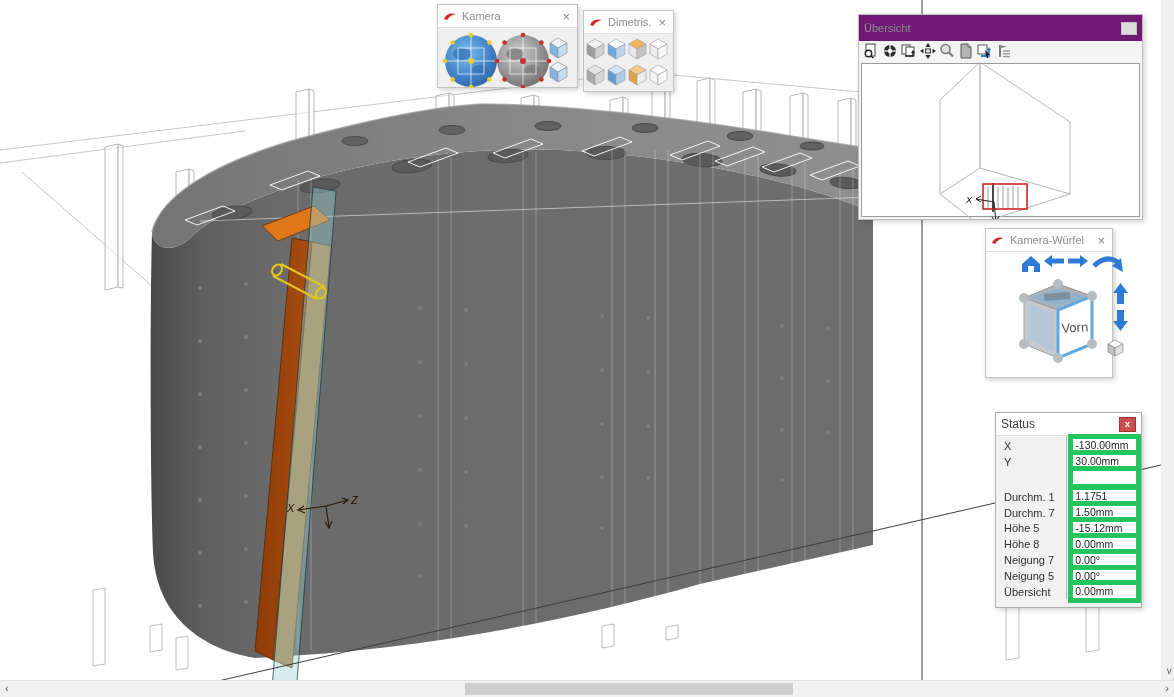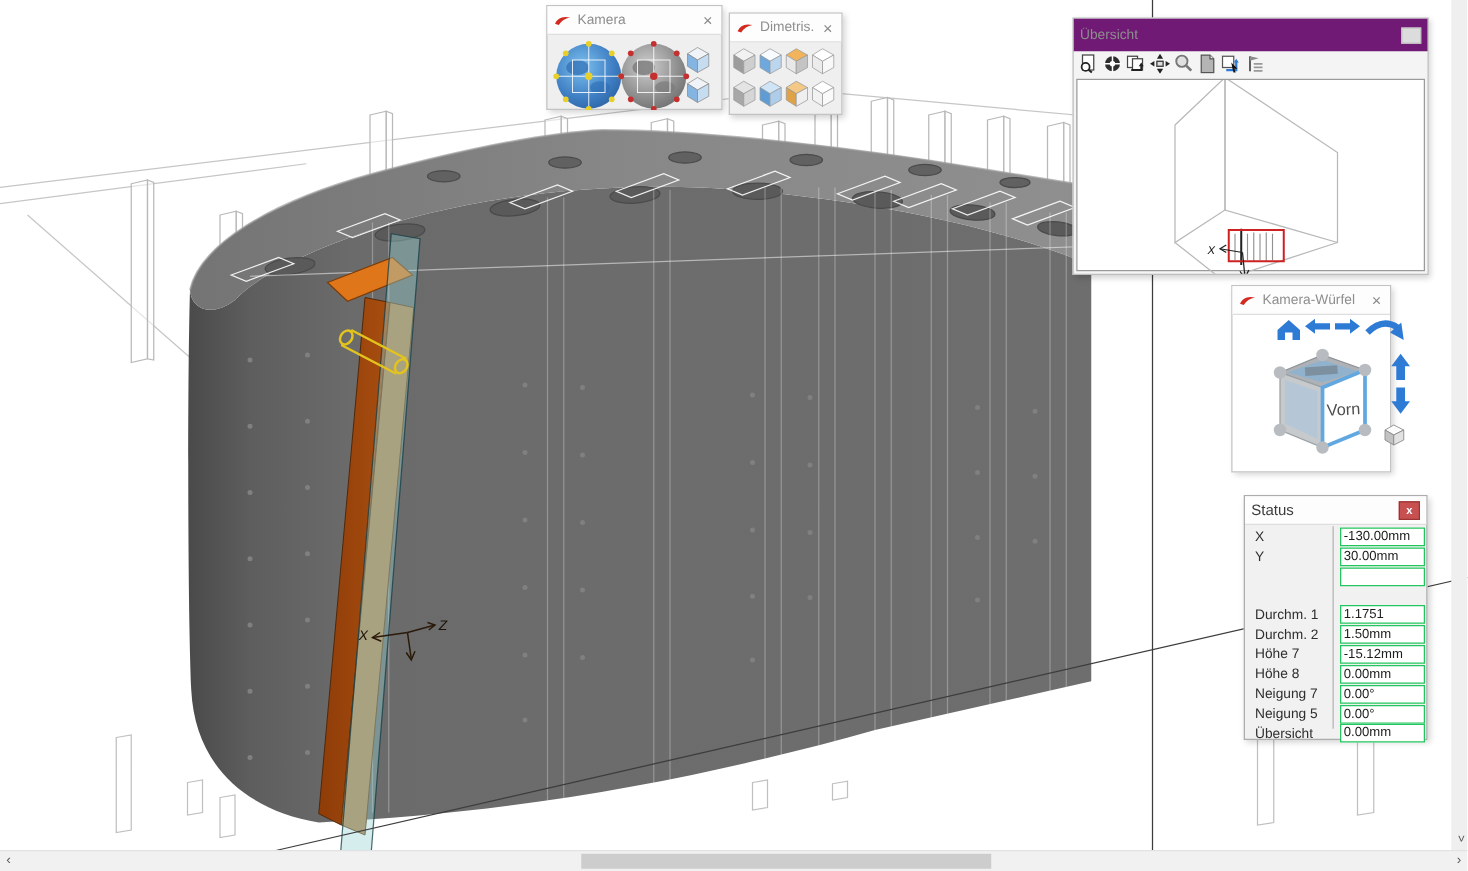--- a/index.html
+++ b/index.html
@@ -26,24 +26,24 @@
              background:#fff;border:1px solid #9a9a9a;}
 
   
   #status{background:#f1f1f1;border:1px solid #adadad;}
   #status .tbar{height:22px;}
   #status .ttl{color:#3c3c3c;font-size:12px;}
   .redx{width:15px;height:13px;background:#c85050;border:1px solid #9c3434;
         color:#fff;font-size:9px;line-height:12px;text-align:center;font-weight:bold;}
   .srows{position:absolute;top:23px;left:0;right:0;bottom:0;padding-top:2px;}
   .srow{display:flex;align-items:center;height:15.9px;}
-  .srow.g{margin-top:14px;}
+  .srow.g{margin-top:3px;}
   .slabel{width:68px;padding-left:8px;font-size:11px;color:#2e2e2e;white-space:nowrap;}
   .sdiv{position:absolute;left:70px;top:24px;bottom:8px;width:1px;background:#b5b5b5;}
-  .sbox{width:62px;height:13px;background:#fff;border:1px solid #22c55e;
+  .sbox{width:62px;height:13px;background:#fff;border:5px solid #22c55e;
         font-size:10.5px;color:#1d1d1d;padding:0 2px;line-height:13px;overflow:hidden;}
 
   
   #hscroll{position:absolute;left:0;right:0;bottom:0;height:16px;background:#f1f1f1;
            border-top:1px solid #e2e2e2;}
   #hthumb{position:absolute;left:465px;width:328px;top:2px;height:12px;background:#cdcdcd;}
   .sarrow{position:absolute;font-size:11px;color:#555;top:1px;}
   #rstrip{position:absolute;right:0;top:0;width:13px;bottom:16px;background:#efefef;}
   #vdown{position:absolute;right:2px;bottom:20px;font-size:10px;color:#555;}
 </style>
@@ -542,21 +542,21 @@
     </g>
     <g stroke="#888" stroke-width="0.7" transform="translate(122,87)">
       <polygon points="0,5 7,1 15,5 7,9" fill="#fcfcfc"></polygon>
         <polygon points="0,5 7,9 7,17 0,13" fill="#c2c2c2"></polygon>
         <polygon points="7,9 15,5 15,13 7,17" fill="#e2e2e2"></polygon>
     </g>
   </svg>
 </div>
 
 
-<div class="panel" id="status" style="left:995px;top:396px;width:147px;height:196px;">
+<div class="panel" id="status" style="left:995px;top:412px;width:147px;height:196px;">
   <div class="tbar">
     <span class="ttl">Status</span>
     <span class="redx">x</span>
   </div>
   <div class="sdiv"></div>
   <div class="srows">
     <div class="srow">
         <div class="slabel">X</div>
         <div class="sbox">-130.00mm</div>
       </div>
@@ -566,25 +566,25 @@
       </div>
     <div class="srow">
         <div class="slabel"></div>
         <div class="sbox"></div>
       </div>
     <div class="srow g">
         <div class="slabel">Durchm. 1</div>
         <div class="sbox">1.1751</div>
       </div>
     <div class="srow">
-        <div class="slabel">Durchm. 2</div>
+        <div class="slabel">Durchm. 7</div>
         <div class="sbox">1.50mm</div>
       </div>
     <div class="srow">
-        <div class="slabel">Höhe 7</div>
+        <div class="slabel">Höhe 5</div>
         <div class="sbox">-15.12mm</div>
       </div>
     <div class="srow">
         <div class="slabel">Höhe 8</div>
         <div class="sbox">0.00mm</div>
       </div>
     <div class="srow">
         <div class="slabel">Neigung 7</div>
         <div class="sbox">0.00°</div>
       </div>

